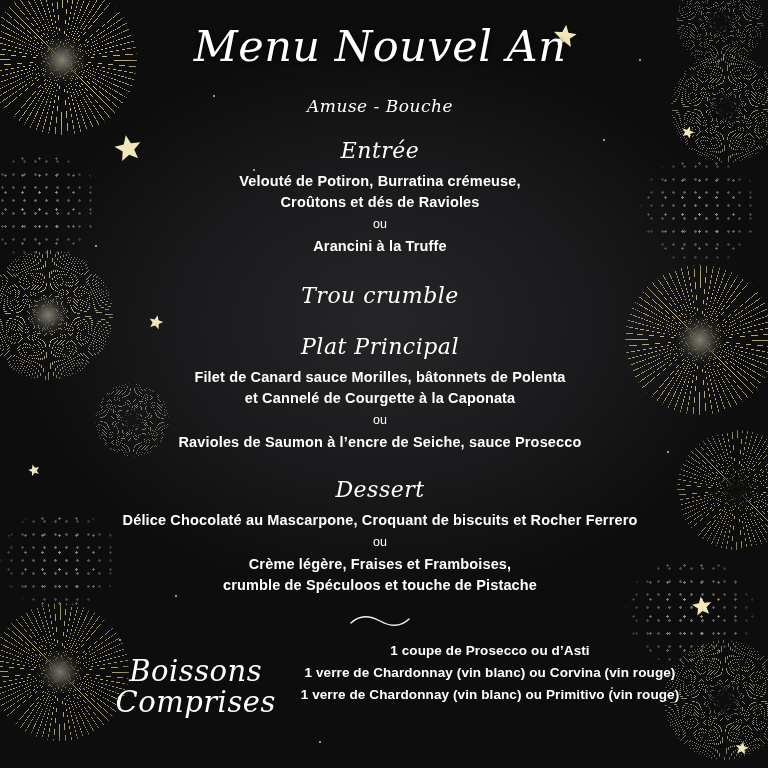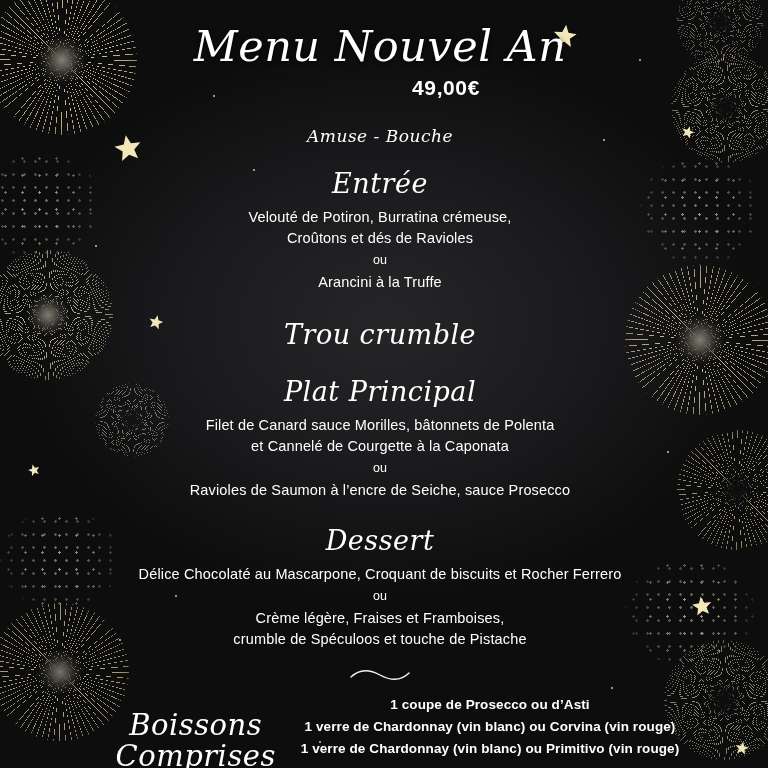--- a/index.html
+++ b/index.html
@@ -124,30 +124,30 @@
 
   .amuse {
     font-size: 17px;
     margin: 26px 0 0;
   }
 
   .section {
     margin-top: 22px;
   }
   .section-title {
-    font-size: 27px;
+    font-size: 22px;
     margin: 1px 0 8px;
     text-align: center;
   }
   .section-title.solo {
     margin-bottom: 0;
   }
   .dish {
     font-size: 14.5px;
-    font-weight: 400;
+    font-weight: 700;
     line-height: 1.45;
     letter-spacing: 0.15px;
     margin: 0;
   }
   .ou {
     font-size: 12.5px;
     font-weight: 400;
     line-height: 1.7;
     margin: 1px 0;
   }
@@ -280,21 +280,20 @@
     <div class="speck" style="left:668px; top:452px;"></div>
     <div class="speck" style="left:120px; top:640px;"></div>
     <div class="speck" style="left:176px; top:596px;"></div>
     <div class="speck" style="left:612px; top:688px;"></div>
     <div class="speck" style="left:320px; top:742px;"></div>
   </div>
 
   <div class="content">
 
     <h1 class="script title">Menu Nouvel An</h1>
-    <div class="price-top">49,00€</div>
 
     <div class="script amuse">Amuse - Bouche</div>
 
     
     <div class="section">
       <div class="script section-title">Entrée</div>
       <p class="dish">Velouté de Potiron, Burratina crémeuse,</p>
       <p class="dish">Croûtons et dés de Ravioles</p>
       <p class="ou">ou</p>
       <p class="dish">Arancini à la Truffe</p>

